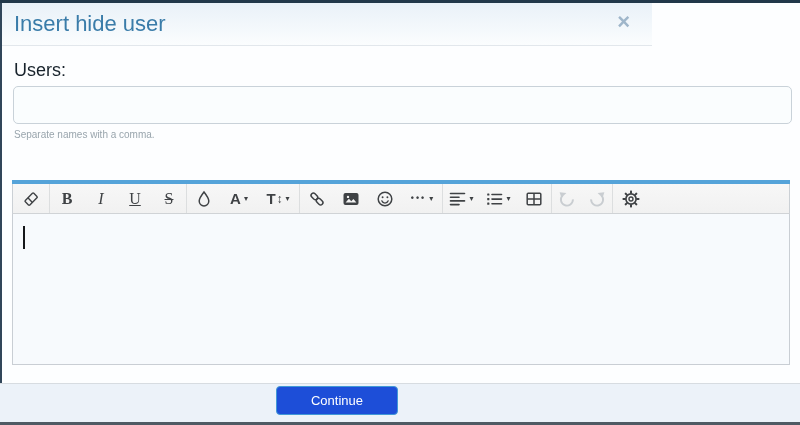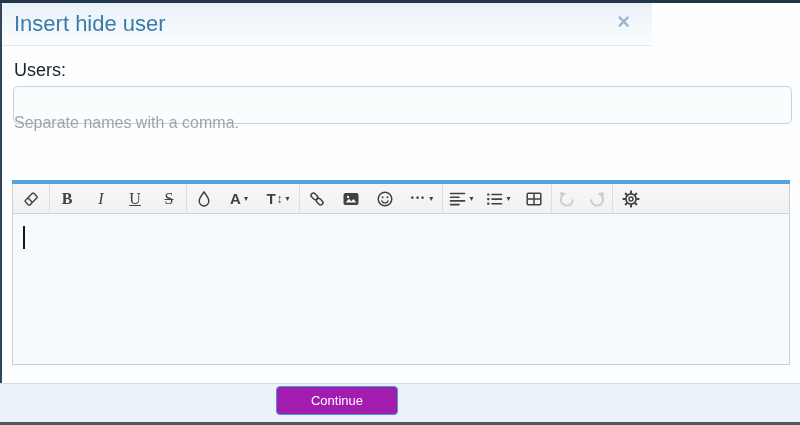--- a/index.html
+++ b/index.html
@@ -15,21 +15,21 @@
   .header{position:absolute;left:2px;top:3px;width:650px;height:42px;
     background:linear-gradient(#e9f1f8,#fbfdfe);border-bottom:1px solid #e2e7ec;}
   .title{position:absolute;left:12px;top:8px;font-size:22px;color:#3a7ca9;}
   .close{position:absolute;right:22px;top:8px;font-size:22px;line-height:22px;
     color:#9fb6ca;font-weight:bold;cursor:pointer;}
 
   .users-label{position:absolute;left:14px;top:60px;font-size:18px;color:#18232c;}
   .users-input{position:absolute;left:13px;top:86px;width:779px;height:38px;box-sizing:border-box;
     background:#fafdfe;border:1px solid #c9d2d9;border-radius:5px;font-size:15px;
     padding:0 10px;color:#222;outline:none;font-family:"Liberation Sans",sans-serif;}
-  .users-hint{position:absolute;left:14px;top:114px;font-size:16px;color:#99a5ad;}
+  .users-hint{position:absolute;left:14px;top:129px;font-size:10px;color:#99a5ad;}
 
   .editor{position:absolute;left:12px;top:180px;width:778px;box-sizing:border-box;}
   .editor-accent{height:4px;background:#55a3d9;}
   .toolbar{height:29px;background:linear-gradient(#f7f7f7,#f1f1f1);
     border-left:1px solid #cbd0d5;border-right:1px solid #cbd0d5;border-bottom:1px solid #d0d3d6;
     display:flex;align-items:center;}
   .tb-btn{height:29px;display:flex;align-items:center;justify-content:center;
     color:#3f4245;cursor:pointer;flex:0 0 auto;}
   .w30{width:30px}.w34{width:34px}.w36{width:36px}.w37{width:37px}.w40{width:40px}.w42{width:42px}
   .tb-sep{width:1px;height:29px;background:#dcdedf;flex:0 0 auto;}
@@ -43,21 +43,21 @@
   .g-caret{font-size:8px;margin-left:3px;color:#3f4245;}
   .g-more{font-size:9px;letter-spacing:2px;line-height:1;font-weight:bold;}
   .editor-body{height:150px;background:#f7fafd;position:relative;cursor:text;
     border-left:1px solid #c9ced4;border-right:1px solid #c9ced4;border-bottom:1px solid #c9ced4;
     font-size:15px;color:#222;padding:0;}
   .caret{position:absolute;left:10px;top:13px;width:2px;height:23px;background:#15171a;}
 
   .footer{position:absolute;left:0;top:383px;width:800px;height:38px;
     background:#ecf2f9;border-top:1px solid #d7dce1;}
   .continue-btn{position:absolute;left:276px;top:386px;width:120px;height:27px;
-    background:#a21caf;border:1px solid #4198d6;border-radius:4px;color:#fff;font-size:13px;
+    background:#1d4ed8;border:1px solid #4198d6;border-radius:4px;color:#fff;font-size:13px;
     display:flex;align-items:center;justify-content:center;cursor:pointer;
     font-family:"Liberation Sans",sans-serif;}
   svg{display:block;}
 </style>
 </head>
 <body>
 
 <div id="root">
   <div class="top-edge"></div>
   <div class="left-edge"></div>

